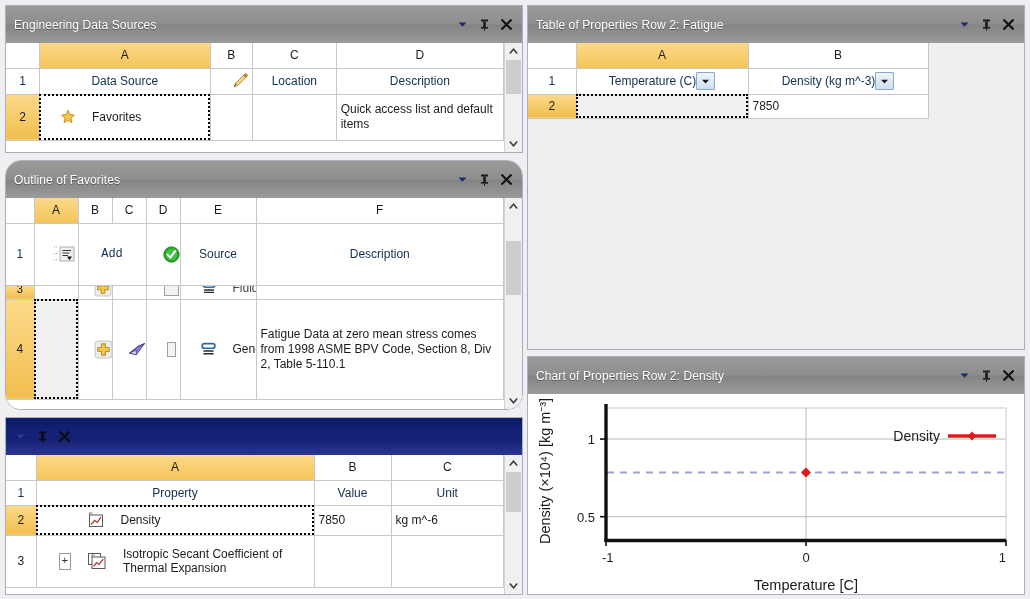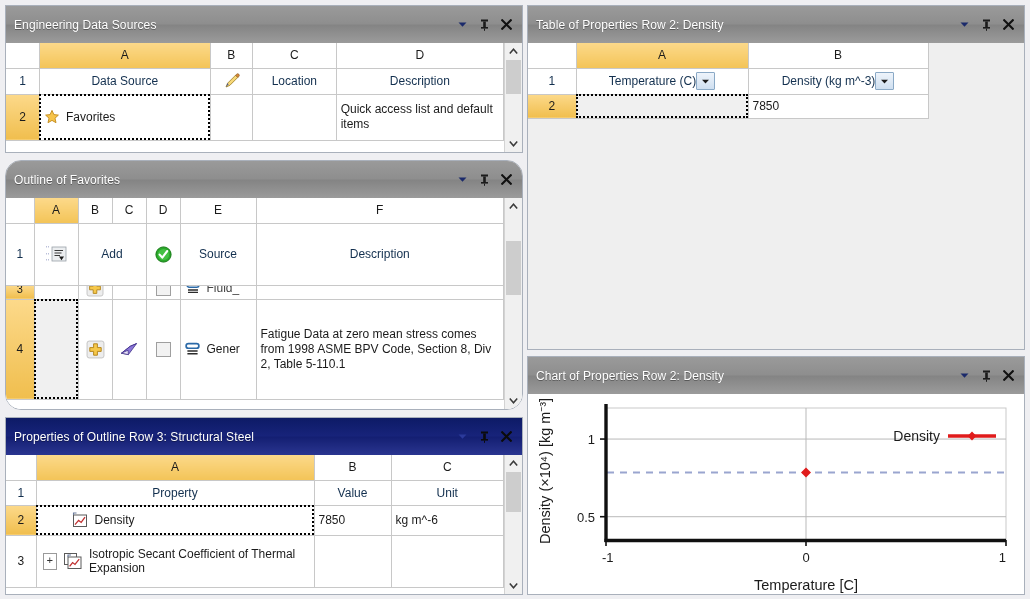--- a/index.html
+++ b/index.html
@@ -46,21 +46,21 @@
            border-bottom:1px solid #bcbcbc;}
   .colhead.sel{background:linear-gradient(to bottom,#fbd77f 0%,#f6c košer 1%,#f2c255 100%);}
   .colhead.sel{background:linear-gradient(to bottom,#fcd98a 0%,#f3c458 100%);}
   .corner{background:#e8e8e8;border-bottom:1px solid #bcbcbc;}
   .rowhead{background:#e8e8e8;text-align:center;width:30px;color:#1b1b1b;}
   .rowhead.sel{background:linear-gradient(to bottom,#fcd98a 0%,#f0be4e 100%);}
   .hdrrow td{background:#a5c9ec;text-align:center;color:#13304f;}
   .cell{background:#ffffff;}
   .cell.gray{background:#f0f0f0;}
   .sel-box{outline:2px dotted #000;outline-offset:-2px;}
-  .cellflex{display:flex;align-items:center;gap:6px;}
+  .cellflex{display:flex;align-items:center;gap:16px;margin-left:16px;}
   .cellflex.center{justify-content:center;}
 
   .dd-btn{width:17px;height:16px;background:linear-gradient(to bottom,#eef4fb,#cfdff0);
           border:1px solid #8aa9c6;border-radius:1px;display:inline-flex;
           align-items:center;justify-content:center;cursor:pointer;flex:0 0 auto;}
 
   .hdr-with-dd{display:flex;align-items:center;justify-content:center;}
 
   
   .ic{display:inline-block;flex:0 0 auto;line-height:0;}
@@ -231,21 +231,21 @@
                     <rect x="7" y="3" width="14" height="14" fill="#eceef0" stroke="#9aa0a8" stroke-width="0.8"></rect>
                     <path d="M9.5 6.5 L18 6.5 M9.5 9 L16.5 9 M9.5 11.5 L15 11.5" stroke="#3a3a3a" stroke-width="1.2"></path>
                     <path d="M14 12.6 L19 12.6 L16.5 16.2 Z" fill="#1b1b1b"></path>
                     <text x="0.5" y="5" font-family="DejaVu Sans" font-size="6" fill="#2a3a8a">··</text>
                     <text x="0.5" y="11.5" font-family="DejaVu Sans" font-size="6" fill="#2a3a8a">··</text>
                     <text x="0.5" y="18" font-family="DejaVu Sans" font-size="6" fill="#2a3a8a">··</text>
                   </svg>
                 </span>
               </span>
             </td>
-            <td colspan="2" style="">Add</td>
+            <td colspan="2" style="font-family:Liberation Mono, monospace;">Add</td>
             <td>
               <span class="cellflex center">
                 <span class="ic">
                   <svg width="17" height="17" viewBox="0 0 17 17">
                     <circle cx="8.5" cy="8.5" r="7.6" fill="#2aa82a" stroke="#167a16" stroke-width="1"></circle>
                     <circle cx="8.5" cy="8.5" r="5.6" fill="#44c044"></circle>
                     <path d="M4.6 8.6 L7.3 11.6 L12.3 5.0" stroke="#ffffff" stroke-width="2.1" fill="none" stroke-linecap="round" stroke-linejoin="round"></path>
                   </svg>
                 </span>
               </span>
@@ -346,21 +346,20 @@
           <svg width="9" height="7" viewBox="0 0 9 7">
               <path d="M0.8 1.4 L4.5 5.8 L8.2 1.4" stroke="#3a3a3a" stroke-width="1.5" fill="none"></path>
             </svg>
         </div>
       </div>
     </div>
   </div>
 
   <div class="panel" style="left:5px;top:417px;width:518px;height:178px;">
     <div class="titlebar active">
-      <span class="title-text">Properties of Outline Row 3: Structural Steel</span>
       <span class="tb-btns">
         <span class="tb-btn">
           <svg width="11" height="11" viewBox="0 0 11 11">
               <path d="M1.5 3.5 L9.5 3.5 L5.5 7.8 Z" fill="#2b3a9b"></path>
             </svg>
         </span>
         <span class="tb-btn">
           <svg width="11" height="12" viewBox="0 0 11 12">
               <rect x="2" y="0.5" width="7" height="2" fill="#0b0b0b"></rect>
               <rect x="4.2" y="2.5" width="2.6" height="5.5" fill="#0b0b0b"></rect>
@@ -449,21 +448,21 @@
           <svg width="9" height="7" viewBox="0 0 9 7">
               <path d="M0.8 1.4 L4.5 5.8 L8.2 1.4" stroke="#3a3a3a" stroke-width="1.5" fill="none"></path>
             </svg>
         </div>
       </div>
     </div>
   </div>
 
   <div class="panel" style="left:527px;top:5px;width:498px;height:345px;">
     <div class="titlebar">
-      <span class="title-text">Table of Properties Row 2: Density</span>
+      <span class="title-text">Table of Properties Row 2: Fatigue</span>
       <span class="tb-btns">
         <span class="tb-btn">
           <svg width="11" height="11" viewBox="0 0 11 11">
               <path d="M1.5 3.5 L9.5 3.5 L5.5 7.8 Z" fill="#1b2a6b"></path>
             </svg>
         </span>
         <span class="tb-btn">
           <svg width="11" height="12" viewBox="0 0 11 12">
               <rect x="2" y="0.5" width="7" height="2" fill="#1b1b1b"></rect>
               <rect x="4.2" y="2.5" width="2.6" height="5.5" fill="#1b1b1b"></rect>

